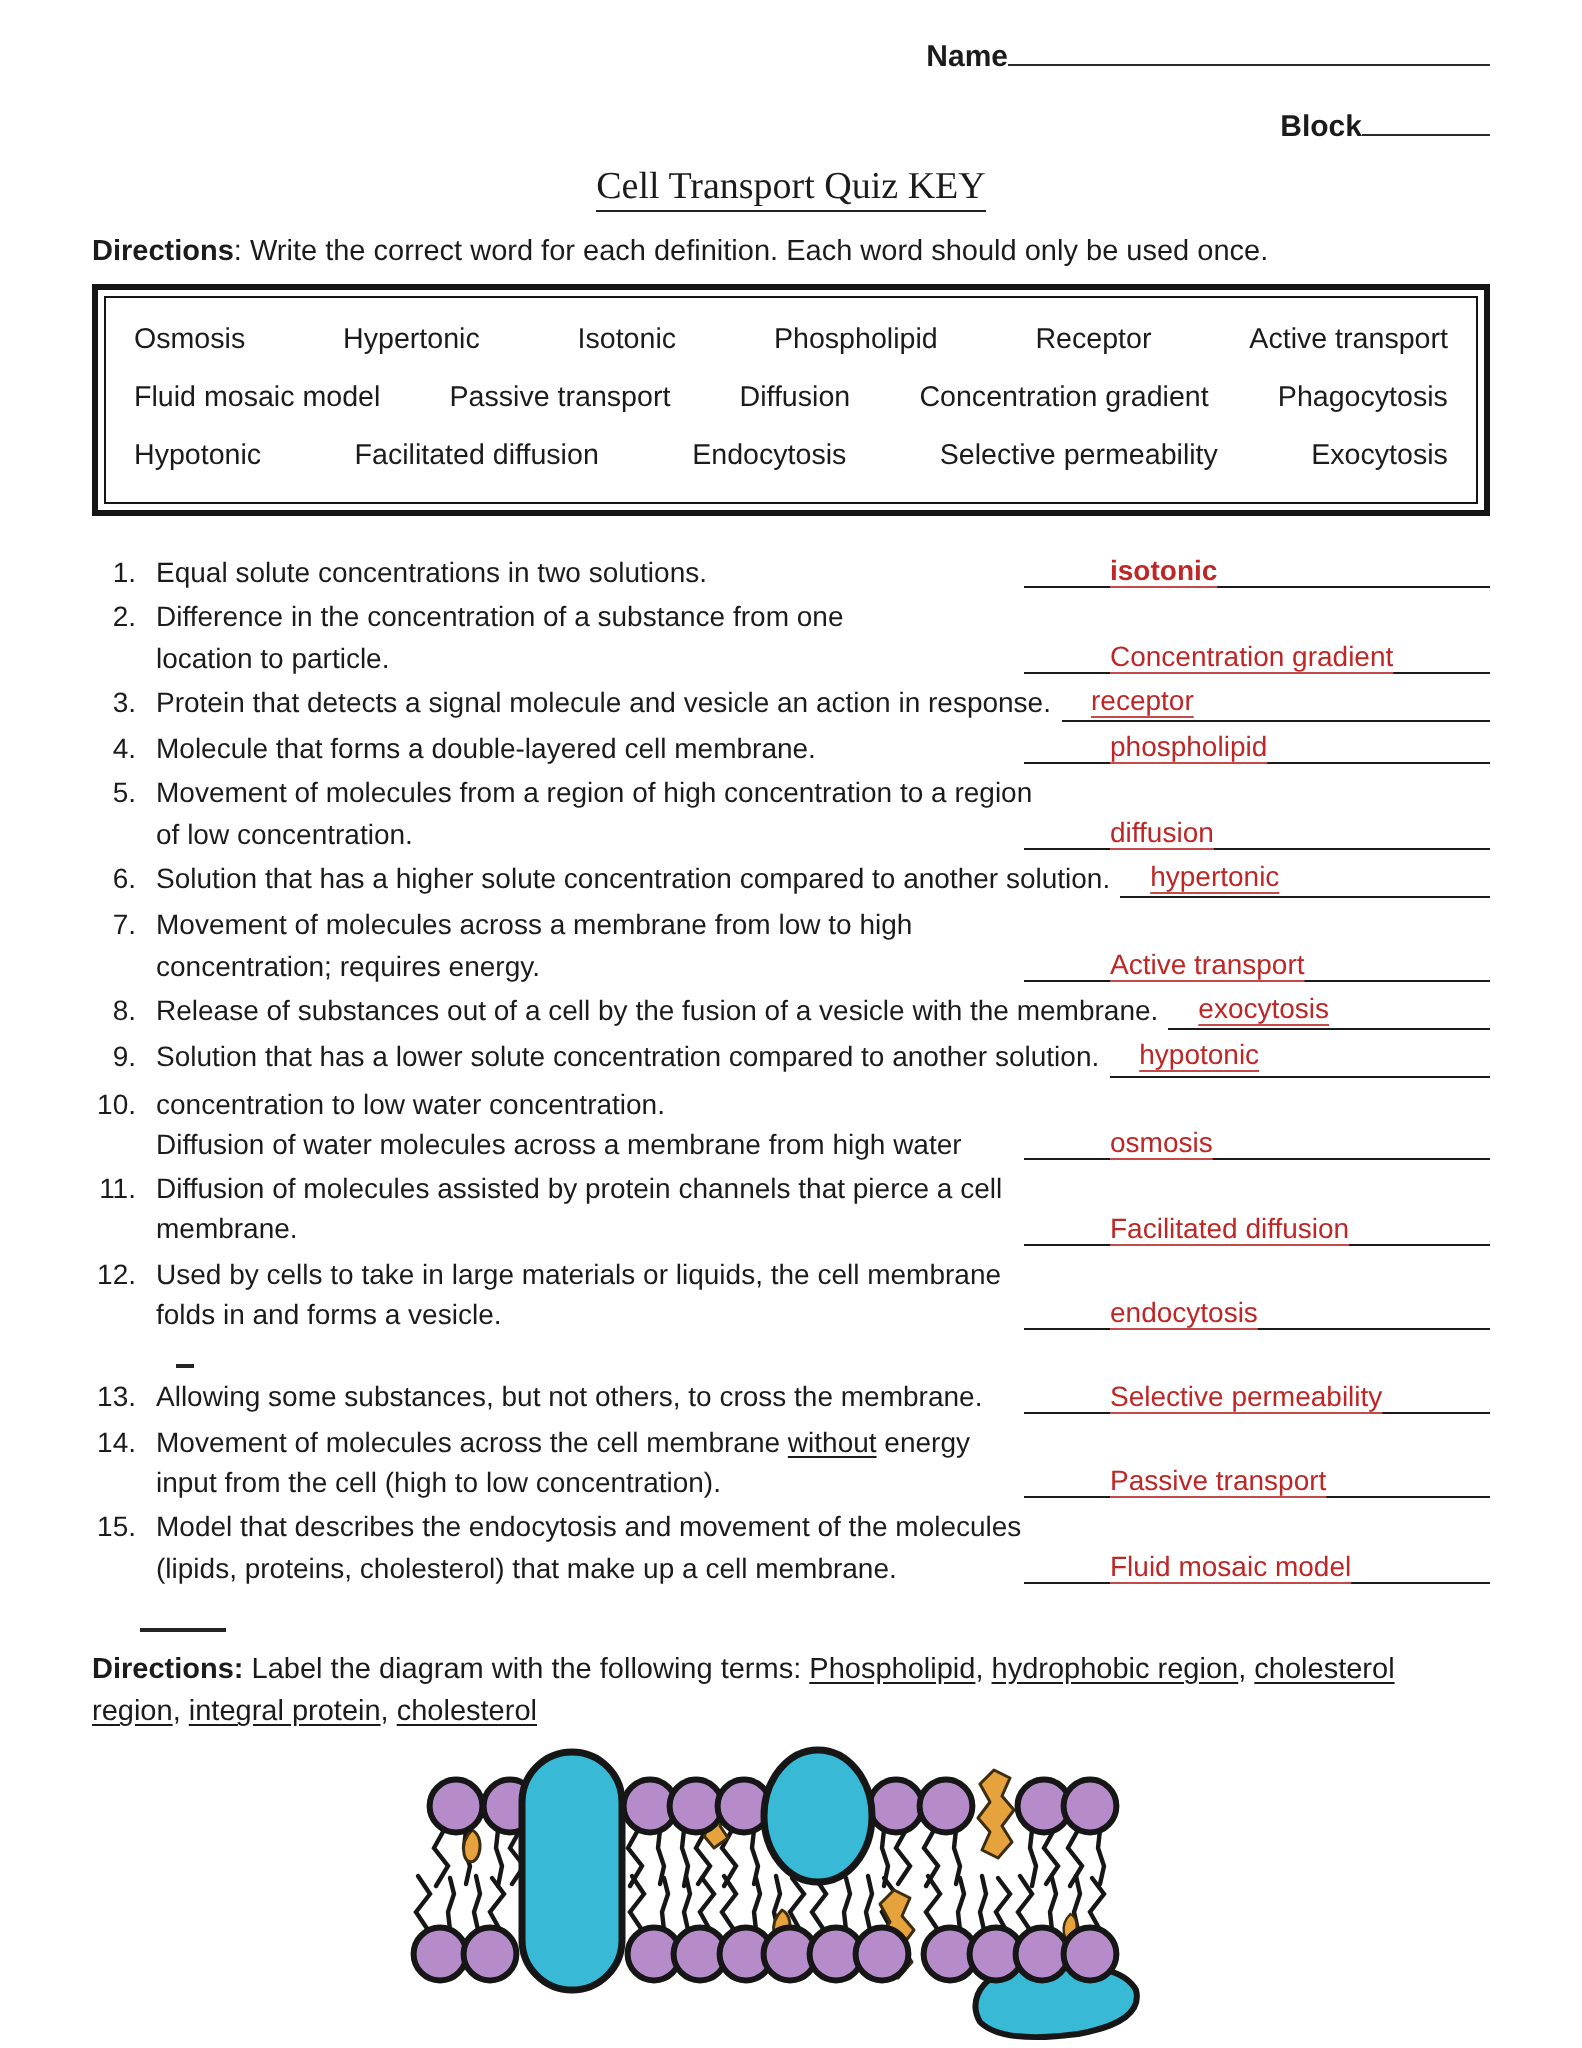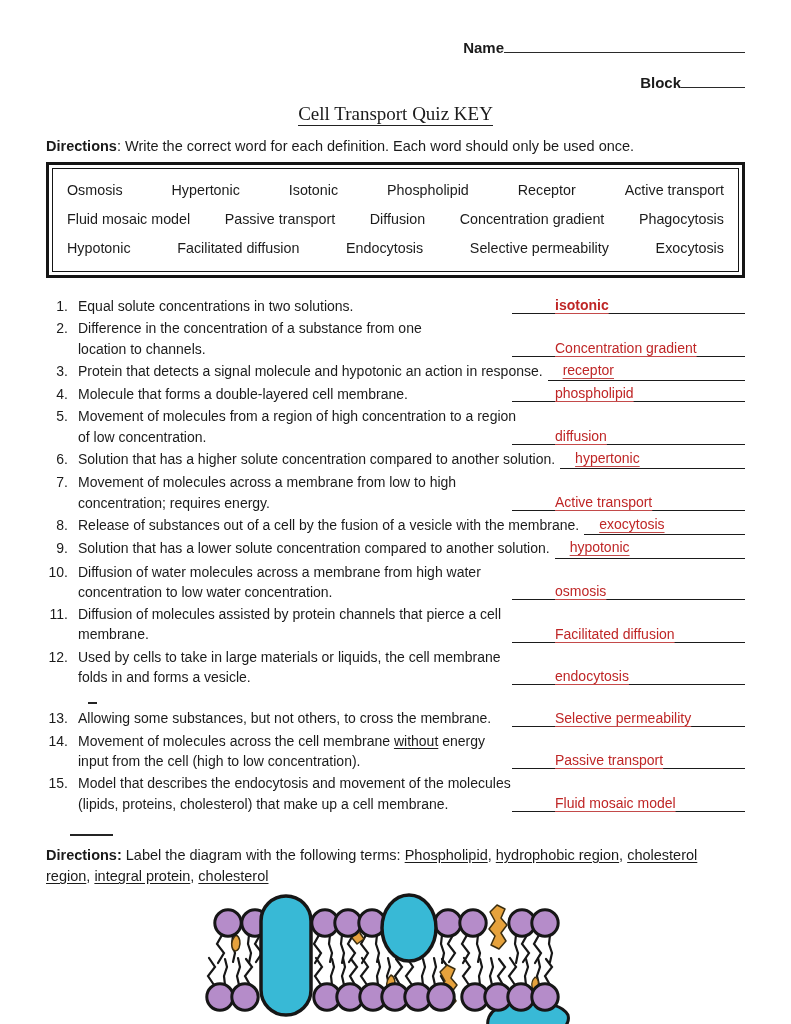--- a/index.html
+++ b/index.html
@@ -1,20 +1,20 @@
 <!DOCTYPE html>
 <html><head>
 <meta charset="utf-8">
 <style>
   html,body{margin:0;padding:0;background:#fff;}
   .page{
     position:relative;
     width:791px;height:1024px;
     box-sizing:border-box;
-    padding:38px 46px 0 46px;
+    padding:18px 46px 0 46px;
     background:#fff;
     overflow:hidden;
     font-family:"Liberation Sans", sans-serif;
     font-size:14px;
     color:#1b1b1b;
   }
   .b{font-weight:bold;text-align:center;}
   
   .hdr-row{text-align:right;line-height:19px;}
   .hdr-row .lbl{font-weight:bold;font-size:15px;}
@@ -112,29 +112,29 @@
         <div class="qnum">1.</div>
         <div class="qbody">
           <div class="qline"><span>Equal solute concentrations in two solutions.</span></div>
           <span class="answer bold answer-col"><span class="txt">isotonic</span></span>
         </div>
       </div>
       <div class="qitem">
         <div class="qnum">2.</div>
         <div class="qbody">
           <div class="qline"><span>Difference in the concentration of a substance from one</span></div>
-          <div class="qline"><span>location to channels.</span></div>
+          <div class="qline"><span>location to particle.</span></div>
           <span class="answer answer-col"><span class="txt">Concentration gradient</span></span>
         </div>
       </div>
       <div class="qitem">
         <div class="qnum">3.</div>
         <div class="qbody">
           <div class="qline flexline">
-            <span>Protein that detects a signal molecule and hypotonic an action in response.</span>
+            <span>Protein that detects a signal molecule and vesicle an action in response.</span>
             <span class="answer answer-inline"><span class="txt">receptor</span></span>
           </div>
         </div>
       </div>
       <div class="qitem">
         <div class="qnum">4.</div>
         <div class="qbody">
           <div class="qline"><span>Molecule that forms a double-layered cell membrane.</span></div>
           <span class="answer answer-col"><span class="txt">phospholipid</span></span>
         </div>
@@ -178,22 +178,22 @@
         <div class="qbody">
           <div class="qline flexline">
             <span>Solution that has a lower solute concentration compared to another solution.</span>
             <span class="answer answer-inline"><span class="txt">hypotonic</span></span>
           </div>
         </div>
       </div>
       <div class="qitem">
         <div class="qnum">10.</div>
         <div class="qbody">
+          <div class="qline"><span>concentration to low water concentration.</span></div>
           <div class="qline"><span>Diffusion of water molecules across a membrane from high water</span></div>
-          <div class="qline"><span>concentration to low water concentration.</span></div>
           <span class="answer answer-col"><span class="txt">osmosis</span></span>
         </div>
       </div>
       <div class="qitem">
         <div class="qnum">11.</div>
         <div class="qbody">
           <div class="qline"><span>Diffusion of molecules assisted by protein channels that pierce a cell</span></div>
           <div class="qline"><span>membrane.</span></div>
           <span class="answer answer-col"><span class="txt">Facilitated diffusion</span></span>
         </div>

